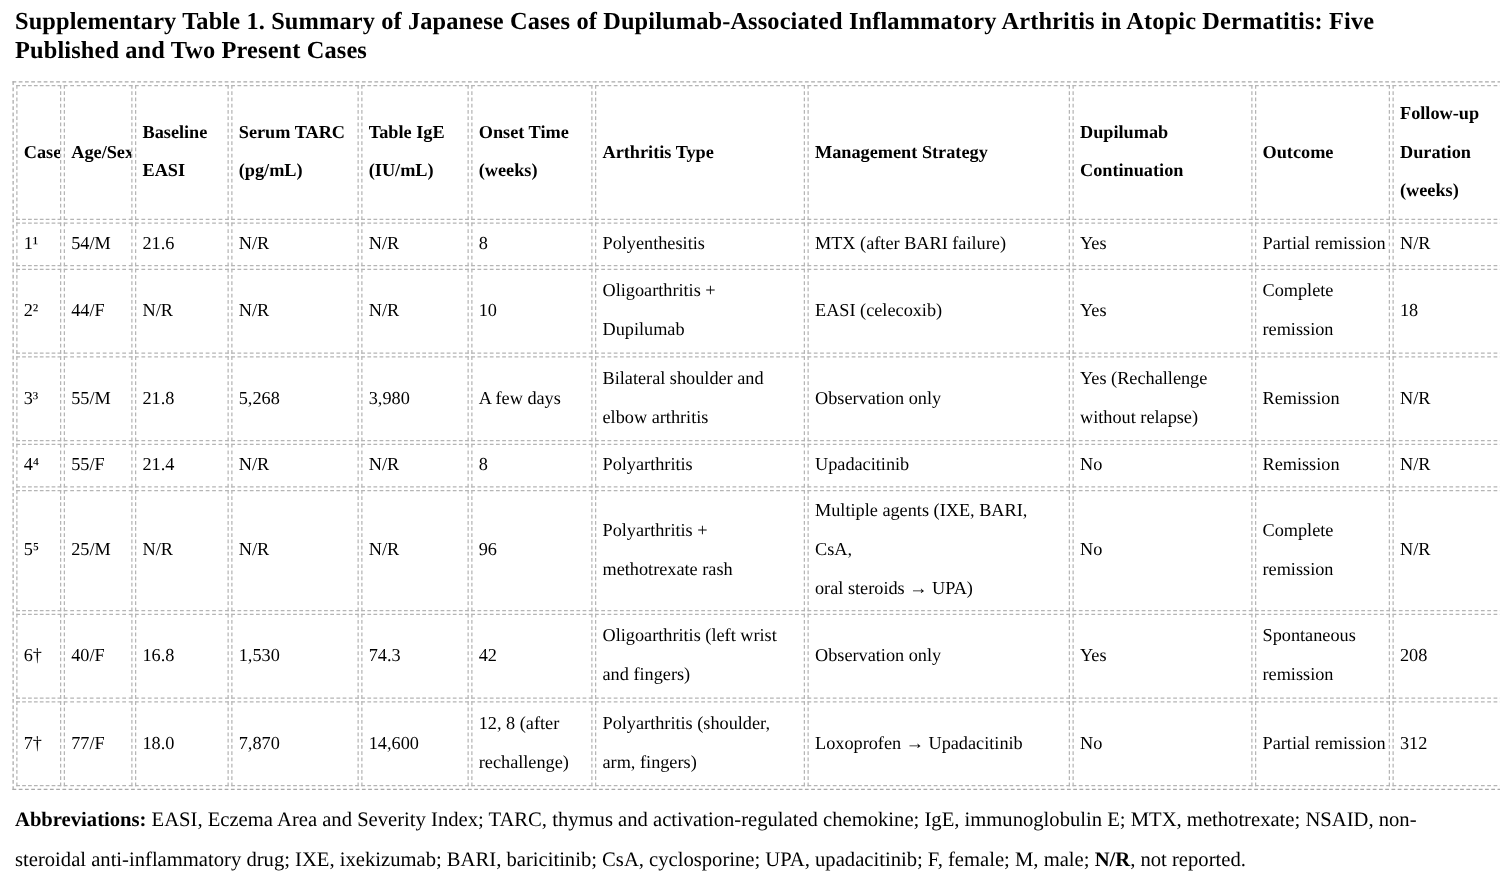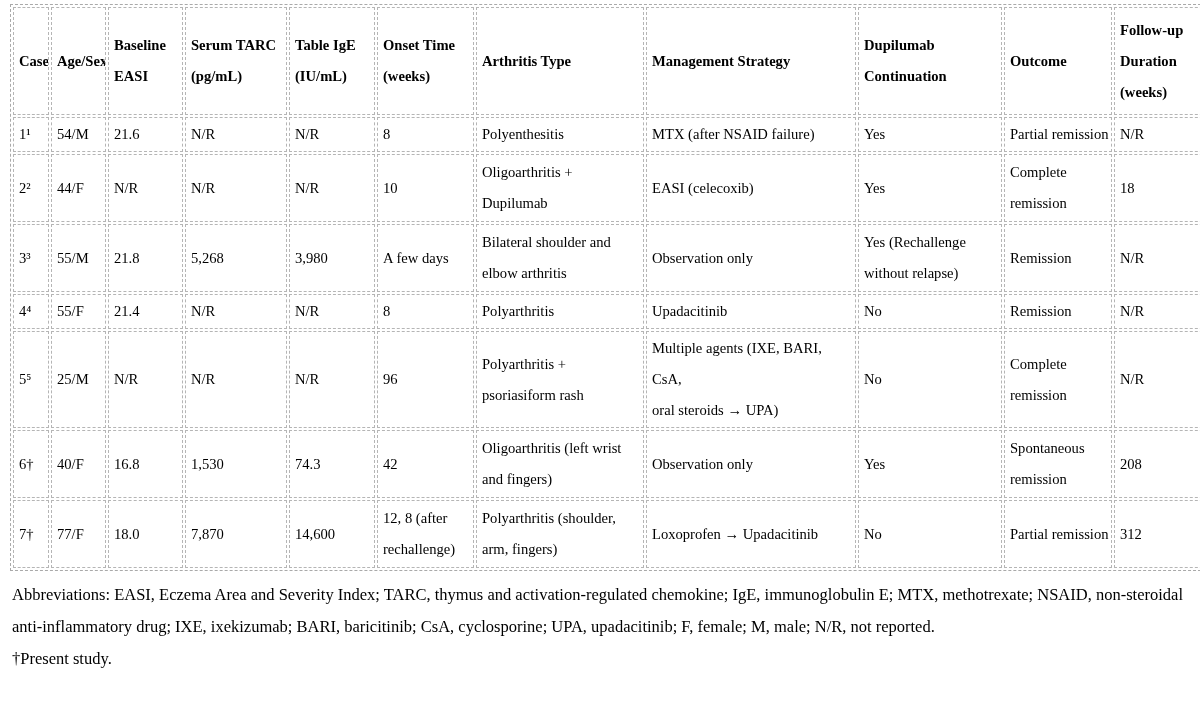--- a/index.html
+++ b/index.html
@@ -49,32 +49,34 @@
     font-weight: bold;
   }
   thead tr { height: 108px; }
   tbody tr.short { height: 34px; }
   tbody tr.double { height: 68px; }
   .footnotes {
     font-size: 16.5px;
     line-height: 32px;
     margin: 8px 0 0 2px;
   }
-  .footnotes .bold { font-weight: normal; margin-top: 42px; }
+  .footnotes .bold { font-weight: bold; margin-top: 42px; }
   .present-study {
     font-size: 16.5px;
     line-height: 32px;
     margin: 0 0 0 2px;
   }
 </style>
 </head>
 <body>
 
 <div class="page">
 
+  <div class="title">Supplementary Table 1. Summary of Japanese Cases of Dupilumab-Associated Inflammatory Arthritis in Atopic Dermatitis: Five
+Published and Two Present Cases</div>
 
   <table class="data-table">
     <colgroup>
       <col style="width:36px">
         <col style="width:55px">
         <col style="width:75px">
       <col style="width:102px">
         <col style="width:86px">
         <col style="width:97px">
       <col style="width:168px">
@@ -107,21 +109,21 @@
     </thead>
     <tbody>
       <tr class="short">
         <td>1¹</td>
         <td>54/M</td>
         <td>21.6</td>
         <td>N/R</td>
         <td>N/R</td>
         <td>8</td>
         <td>Polyenthesitis</td>
-        <td>MTX (after NSAID failure)</td>
+        <td>MTX (after BARI failure)</td>
         <td>Yes</td>
         <td>Partial remission</td>
         <td>N/R</td>
       </tr>
       <tr class="double">
         <td>2²</td>
         <td>44/F</td>
         <td>N/R</td>
         <td>N/R</td>
         <td>N/R</td>
@@ -163,21 +165,21 @@
         <td>N/R</td>
       </tr>
       <tr class="double">
         <td>5⁵</td>
         <td>25/M</td>
         <td>N/R</td>
         <td>N/R</td>
         <td>N/R</td>
         <td>96</td>
         <td>Polyarthritis +
-psoriasiform rash</td>
+methotrexate rash</td>
         <td>Multiple agents (IXE, BARI, CsA,
 oral steroids → UPA)</td>
         <td>No</td>
         <td>Complete
 remission</td>
         <td>N/R</td>
       </tr>
       <tr class="double">
         <td>6†</td>
         <td>40/F</td>

